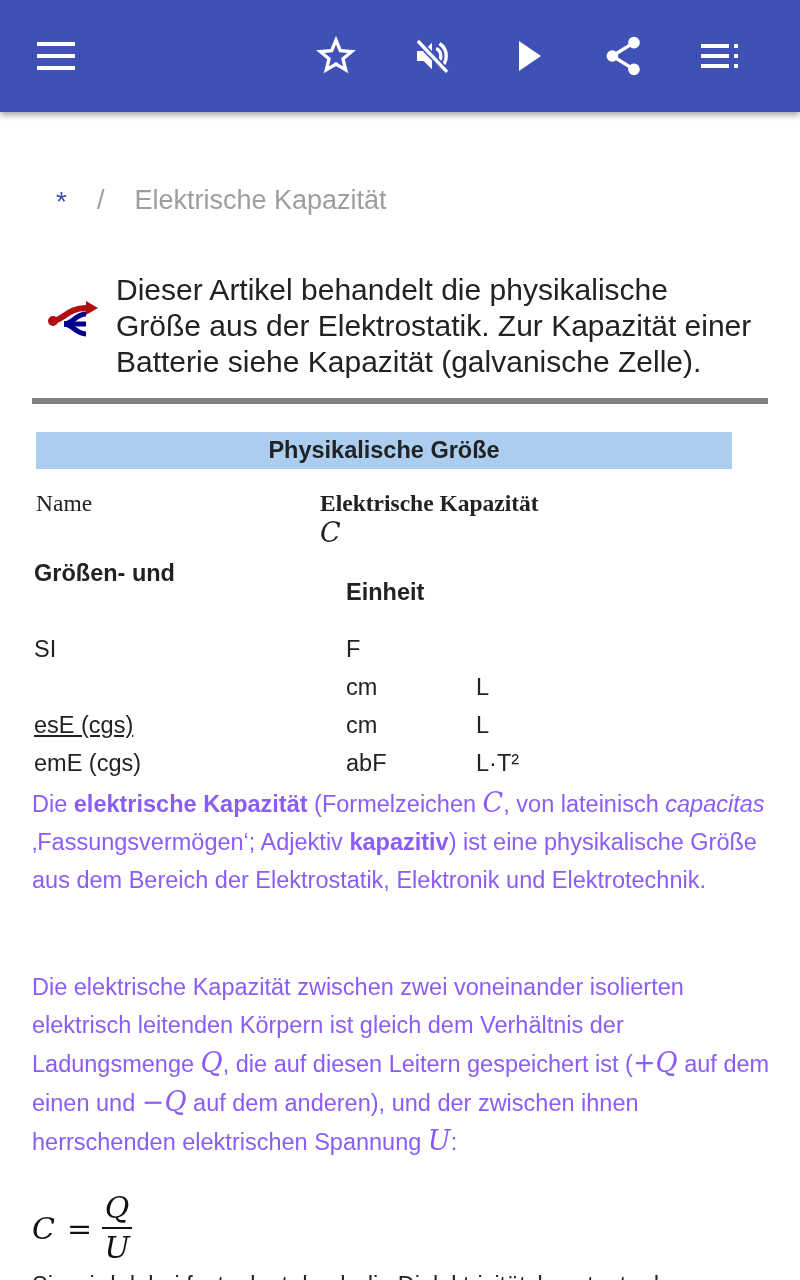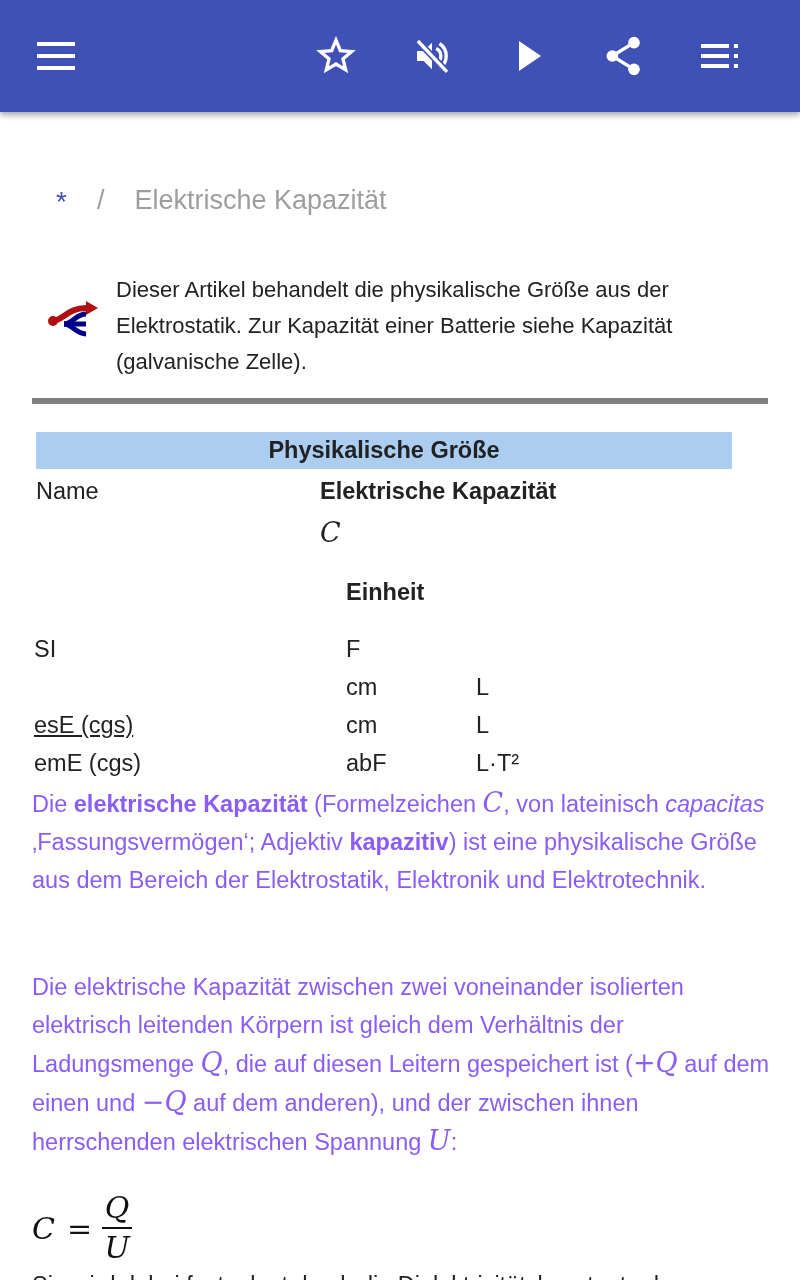--- a/index.html
+++ b/index.html
@@ -22,21 +22,21 @@
     position: absolute; left: 56px; top: 180px; height: 40px;
     display: flex; align-items: center; font-size: 27px; color: #9e9e9e;
   }
   .breadcrumb .home { color: #3f51b5; font-size: 28px; margin-right: 30px; margin-top: 4px; }
   .breadcrumb .sep { margin-right: 30px; }
 
   .hatnote { position: absolute; left: 32px; top: 270px; width: 740px; }
   .hatnote .hat-icon { position: absolute; left: 14px; top: 30px; width: 54px; height: 42px; }
   .hatnote .hat-text {
     position: absolute; left: 84px; top: 2px; width: 640px;
-    font-size: 22px; line-height: 36px; color: #222;
+    font-size: 30px; line-height: 36px; color: #222;
   }
   .hr-bar { position: absolute; left: 32px; top: 398px; width: 736px; height: 6px; background: #808080; }
 
   .infobox { position: absolute; left: 34px; top: 432px; width: 700px; font-size: 23.5px; color: #222; }
   .infobox .ib-title {
     position: absolute; left: 2px; top: 0; width: 696px; height: 37px;
     background: #aacdf0; font-weight: bold; text-align: center; line-height: 37px;
   }
   .ib-row { position: absolute; left: 0; height: 38px; line-height: 38px; width: 700px; }
   .ib-row span { position: absolute; top: 0; white-space: nowrap; }
@@ -125,30 +125,31 @@
     <circle cx="7" cy="21" r="5" fill="#b01010"></circle>
     <path d="M40 1 L 52 8 L 40 15 Z" fill="#b01010"></path>
   </svg>
   <div class="hat-text">Dieser Artikel behandelt die physikalische Größe aus der Elektrostatik. Zur Kapazität einer Batterie siehe Kapazität (galvanische Zelle).</div>
 </div>
 <div class="hr-bar"></div>
 
 <div class="infobox">
   <div class="ib-title">Physikalische Größe</div>
 
-  <div class="ib-row" style="top:40px;">
+  <div class="ib-row" style="top:52px;font-family:Liberation Serif, serif;">
     <span style="left:2px;">Name</span>
     <span style="left:286px; font-weight:bold;">Elektrische Kapazität</span>
   </div>
   <div class="ib-row" style="top:82px;">
     <span class="math" style="left:286px; font-size:27px;">C</span>
   </div>
 
   <div class="ib-row" style="top:122px; height:76px;">
     <span style="left:0; font-weight:bold; line-height:38px;">
+      <span style="position:static; display:block;">Größen- und</span>
     </span>
     <span style="left:312px; top:19px; font-weight:bold;">Einheit</span>
   </div>
 
   <div class="ib-row" style="top:198px;">
     <span style="left:0;text-align:right;">SI</span>
     <span style="left:312px;">F</span>
   </div>
   <div class="ib-row" style="top:236px;">
     <span style="left:312px;">cm</span>

